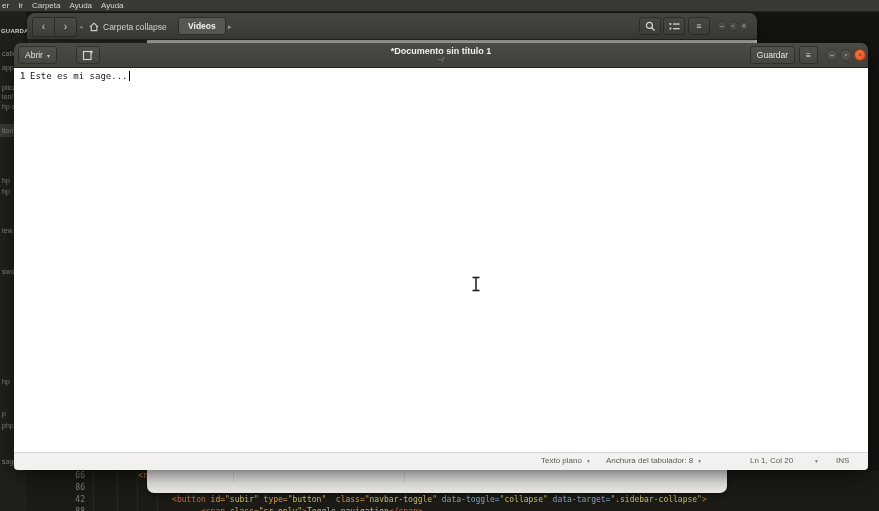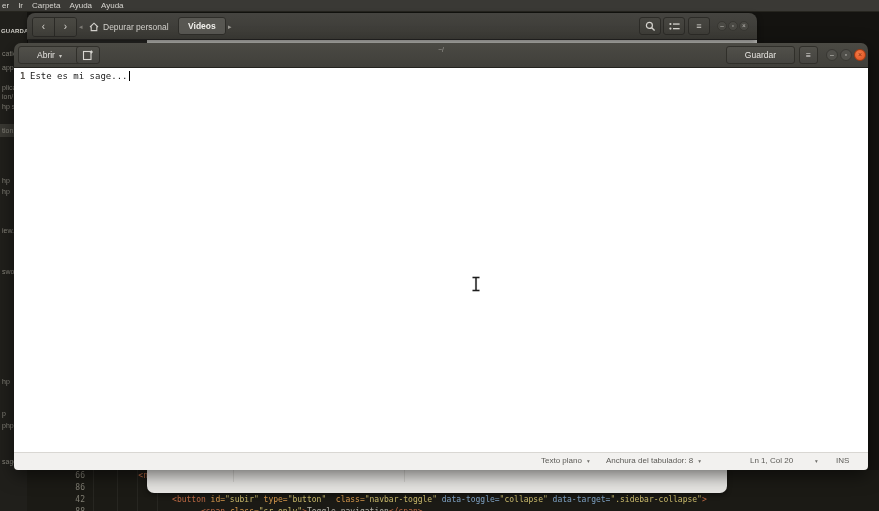--- a/index.html
+++ b/index.html
@@ -54,21 +54,21 @@
   .naut-band{position:absolute;left:147px;top:468px;width:580px;height:25px;background:#e6e5e2;
     border-radius:0 0 7px 7px;box-shadow:0 2px 5px rgba(0,0,0,.4);z-index:2}
   .band-line{position:absolute;top:0;width:1px;height:14px;background:#d2d1cd}
   
   .gedit{position:absolute;left:14px;top:43px;width:854px;height:427px;z-index:3;
     border-radius:7px 7px 4px 4px;box-shadow:0 5px 18px rgba(0,0,0,.55);overflow:hidden}
   .gedit-hb{position:absolute;left:0;top:0;width:854px;height:25px;
     background:linear-gradient(#4b4a44,#403f3a);border-bottom:1px solid #24231f;box-sizing:border-box}
   .gbtn{position:absolute;top:3px;height:18px;background:linear-gradient(#51504a,#454440);
     border:1px solid #302f2a;border-radius:3px;box-sizing:border-box;display:flex;align-items:center;
-    justify-content:center;gap:4px;padding:0 18px;color:#e7e5e1;font-size:8.5px}
+    justify-content:center;gap:4px;padding:0 6px;color:#e7e5e1;font-size:8.5px}
   .gbtn .caret{font-size:6px;color:#c8c6c1}
   .gtitle{position:absolute;left:0;top:3px;width:100%;text-align:center;pointer-events:none}
   .gtitle .t{font-size:9px;font-weight:bold;color:#f2f1ee;line-height:10px}
   .gtitle .s{font-size:6.5px;color:#a09e98;line-height:8px}
   .gwctl{position:absolute;top:6px;width:12px;height:12px;border-radius:50%;background:#51504b;
     border:1px solid #393833;box-sizing:border-box;color:#d0cec9;font-size:7px;line-height:10px;text-align:center}
   .gwctl.close{background:radial-gradient(circle at 40% 35%,#f47a47,#dd4f1e);border-color:#a03a12;color:#7e2b0c}
   .gedit-text{position:absolute;left:0;top:25px;width:854px;height:384px;background:#ffffff}
   .gut-num{position:absolute;left:6px;top:3px;font-family:"DejaVu Sans Mono",monospace;
     font-size:9px;font-weight:bold;color:#554f49;line-height:11px}
@@ -139,21 +139,21 @@
 <div class="nautilus">
   <div class="navpair">
     <div class="navbtn">‹</div>
     <div class="navbtn">›</div>
   </div>
   <span class="pscroll" style="left:52px;color:#7e7c76">◂</span>
   <div class="crumb-home">
     <svg class="micro-icon" width="10" height="10" viewBox="0 0 10 10">
       <path d="M1 5 L5 1.2 L9 5 M2.2 4.4 V8.6 H7.8 V4.4" fill="none" stroke="#d3d1cc" stroke-width="1.1"></path>
     </svg>
-    <span>Depurar personal</span>
+    <span>Carpeta collapse</span>
   </div>
   <div class="tab-current">Videos</div>
   <span class="pscroll" style="left:201px;color:#9c9a94">▸</span>
 
   <div class="hb-btn" style="left:612px">
     <svg class="micro-icon" width="11" height="11" viewBox="0 0 11 11">
       <circle cx="4.4" cy="4.4" r="3" fill="none" stroke="#d5d3ce" stroke-width="1.2"></circle>
       <line x1="6.7" y1="6.7" x2="9.6" y2="9.6" stroke="#d5d3ce" stroke-width="1.4"></line>
     </svg>
   </div>
@@ -180,20 +180,21 @@
       <span class="caret">▾</span>
     </div>
     <div class="gbtn" style="left:62px;width:24px;padding:0">
       <svg class="micro-icon" width="12" height="12" viewBox="0 0 12 12">
         <rect x="1.5" y="2.5" width="7.5" height="8" fill="none" stroke="#d9d7d2" stroke-width="1.1"></rect>
         <line x1="9.4" y1="1.4" x2="9.4" y2="4.6" stroke="#d9d7d2" stroke-width="1.1"></line>
         <line x1="7.8" y1="3" x2="11" y2="3" stroke="#d9d7d2" stroke-width="1.1"></line>
       </svg>
     </div>
     <div class="gtitle">
+      <div class="t">*Documento sin título 1</div>
       <div class="s">~/</div>
     </div>
     <div class="gbtn" style="right:73px">
       <span>Guardar</span>
     </div>
     <div class="gbtn" style="right:50px;width:19px;padding:0">
       <span>≡</span>
     </div>
     <div class="gwctl" style="left:812px">–</div>
     <div class="gwctl" style="left:826px">▫</div>

